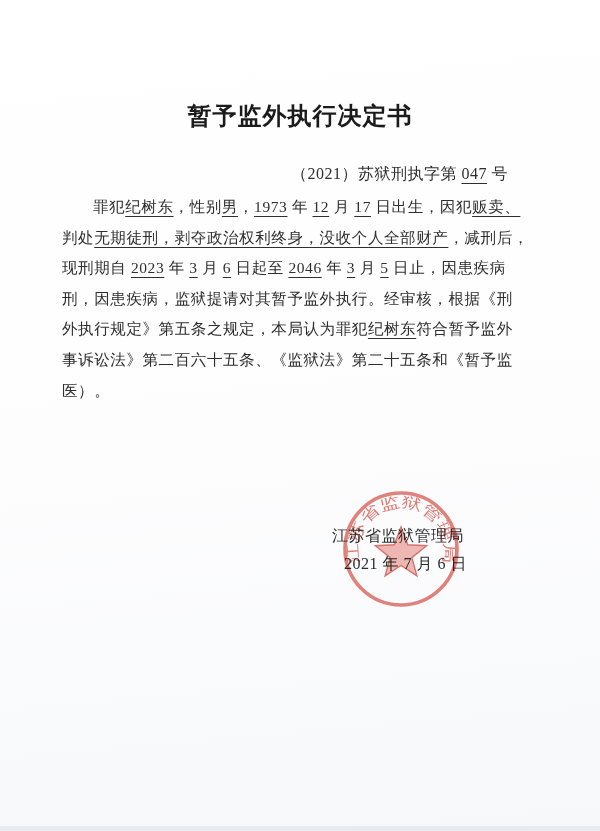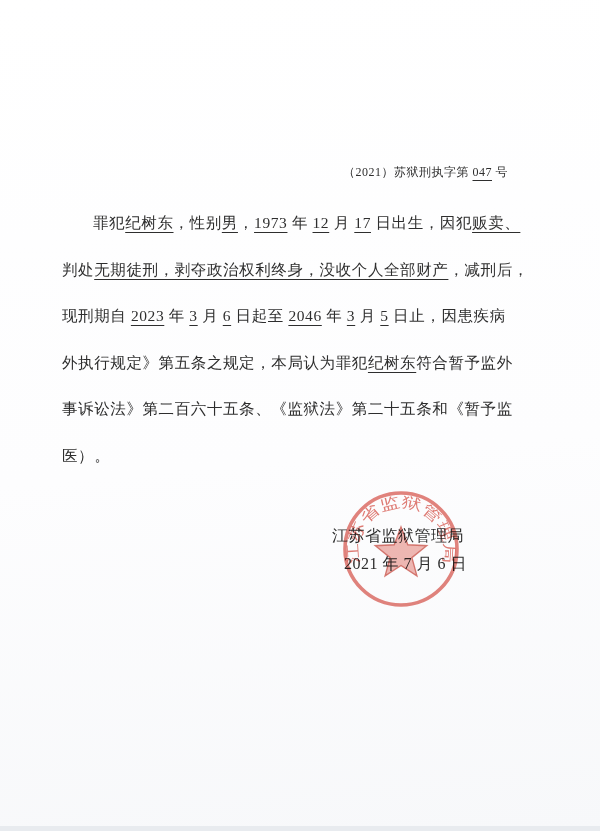--- a/index.html
+++ b/index.html
@@ -7,44 +7,46 @@
   .page{
     position:relative;width:600px;height:831px;overflow:hidden;
     background:linear-gradient(175deg,#ffffff 0%,#fdfdfe 55%,#f7f8fa 100%);
     font-family:"Liberation Serif","DejaVu Serif",serif;color:#2e2e2e;
   }
   .title{
     position:absolute;top:100px;left:0;width:100%;text-align:center;
     font-size:24px;font-weight:700;letter-spacing:1px;color:#1b1b1b;white-space:nowrap;
   }
   .docnum{
-    position:absolute;top:164px;right:92px;font-size:12px;
+    position:absolute;top:164px;right:92px;font-size:16px;
     letter-spacing:0.5px;white-space:nowrap;
   }
   .body{position:absolute;top:192px;left:62px;width:465px;}
-  .line{height:30.6px;line-height:30.6px;font-size:15.5px;letter-spacing:0.6px;white-space:nowrap;margin-top:16px;}
+  .line{height:30.6px;line-height:30.6px;font-size:15.5px;letter-spacing:0.6px;white-space:nowrap;}
   .line.indent{padding-left:31px;}
   span.u{text-decoration:underline;text-underline-offset:4px;text-decoration-thickness:1px;}
   .sig-agency{position:absolute;top:526px;left:332px;font-size:16px;letter-spacing:0.5px;white-space:nowrap;}
   .sig-date{position:absolute;top:554px;left:344px;font-size:16px;letter-spacing:0.5px;white-space:nowrap;}
   .seal{position:absolute;left:326px;top:474px;mix-blend-mode:multiply;opacity:0.85;}
   .bottom-edge{position:absolute;left:0;bottom:0;width:100%;height:5px;background:#e8ebef;}
 </style>
 </head>
 <body>
 
 <div class="page">
 
+  <div class="title">暂予监外执行决定书</div>
 
   <div class="docnum"><span>（2021）苏狱刑执字第 </span><span class="u">047</span><span> 号</span></div>
 
   <div class="body">
       <div class="line indent"><span>罪犯</span><span class="u">纪树东</span><span>，性别</span><span class="u">男</span><span>，</span><span class="u">1973</span><span> 年 </span><span class="u">12</span><span> 月 </span><span class="u">17</span><span> 日出生，因犯</span><span class="u">贩卖、</span></div>
       <div class="line"><span>判处</span><span class="u">无期徒刑，剥夺政治权利终身，没收个人全部财产</span><span>，减刑后，</span></div>
       <div class="line"><span>现刑期自 </span><span class="u">2023</span><span> 年 </span><span class="u">3</span><span> 月 </span><span class="u">6</span><span> 日起至 </span><span class="u">2046</span><span> 年 </span><span class="u">3</span><span> 月 </span><span class="u">5</span><span> 日止，因患疾病</span></div>
+      <div class="line"><span>刑，因患疾病，监狱提请对其暂予监外执行。经审核，根据《刑</span></div>
       <div class="line"><span>外执行规定》第五条之规定，本局认为罪犯</span><span class="u">纪树东</span><span>符合暂予监外</span></div>
       <div class="line"><span>事诉讼法》第二百六十五条、《监狱法》第二十五条和《暂予监</span></div>
       <div class="line"><span>医）。</span></div>
     </div>
 
   <div class="sig-agency">江苏省监狱管理局</div>
 
   <div class="sig-date">2021 年 7 月 6 日</div>
 
   <svg class="seal" width="150" height="150" viewBox="0 0 150 150" aria-hidden="true">

